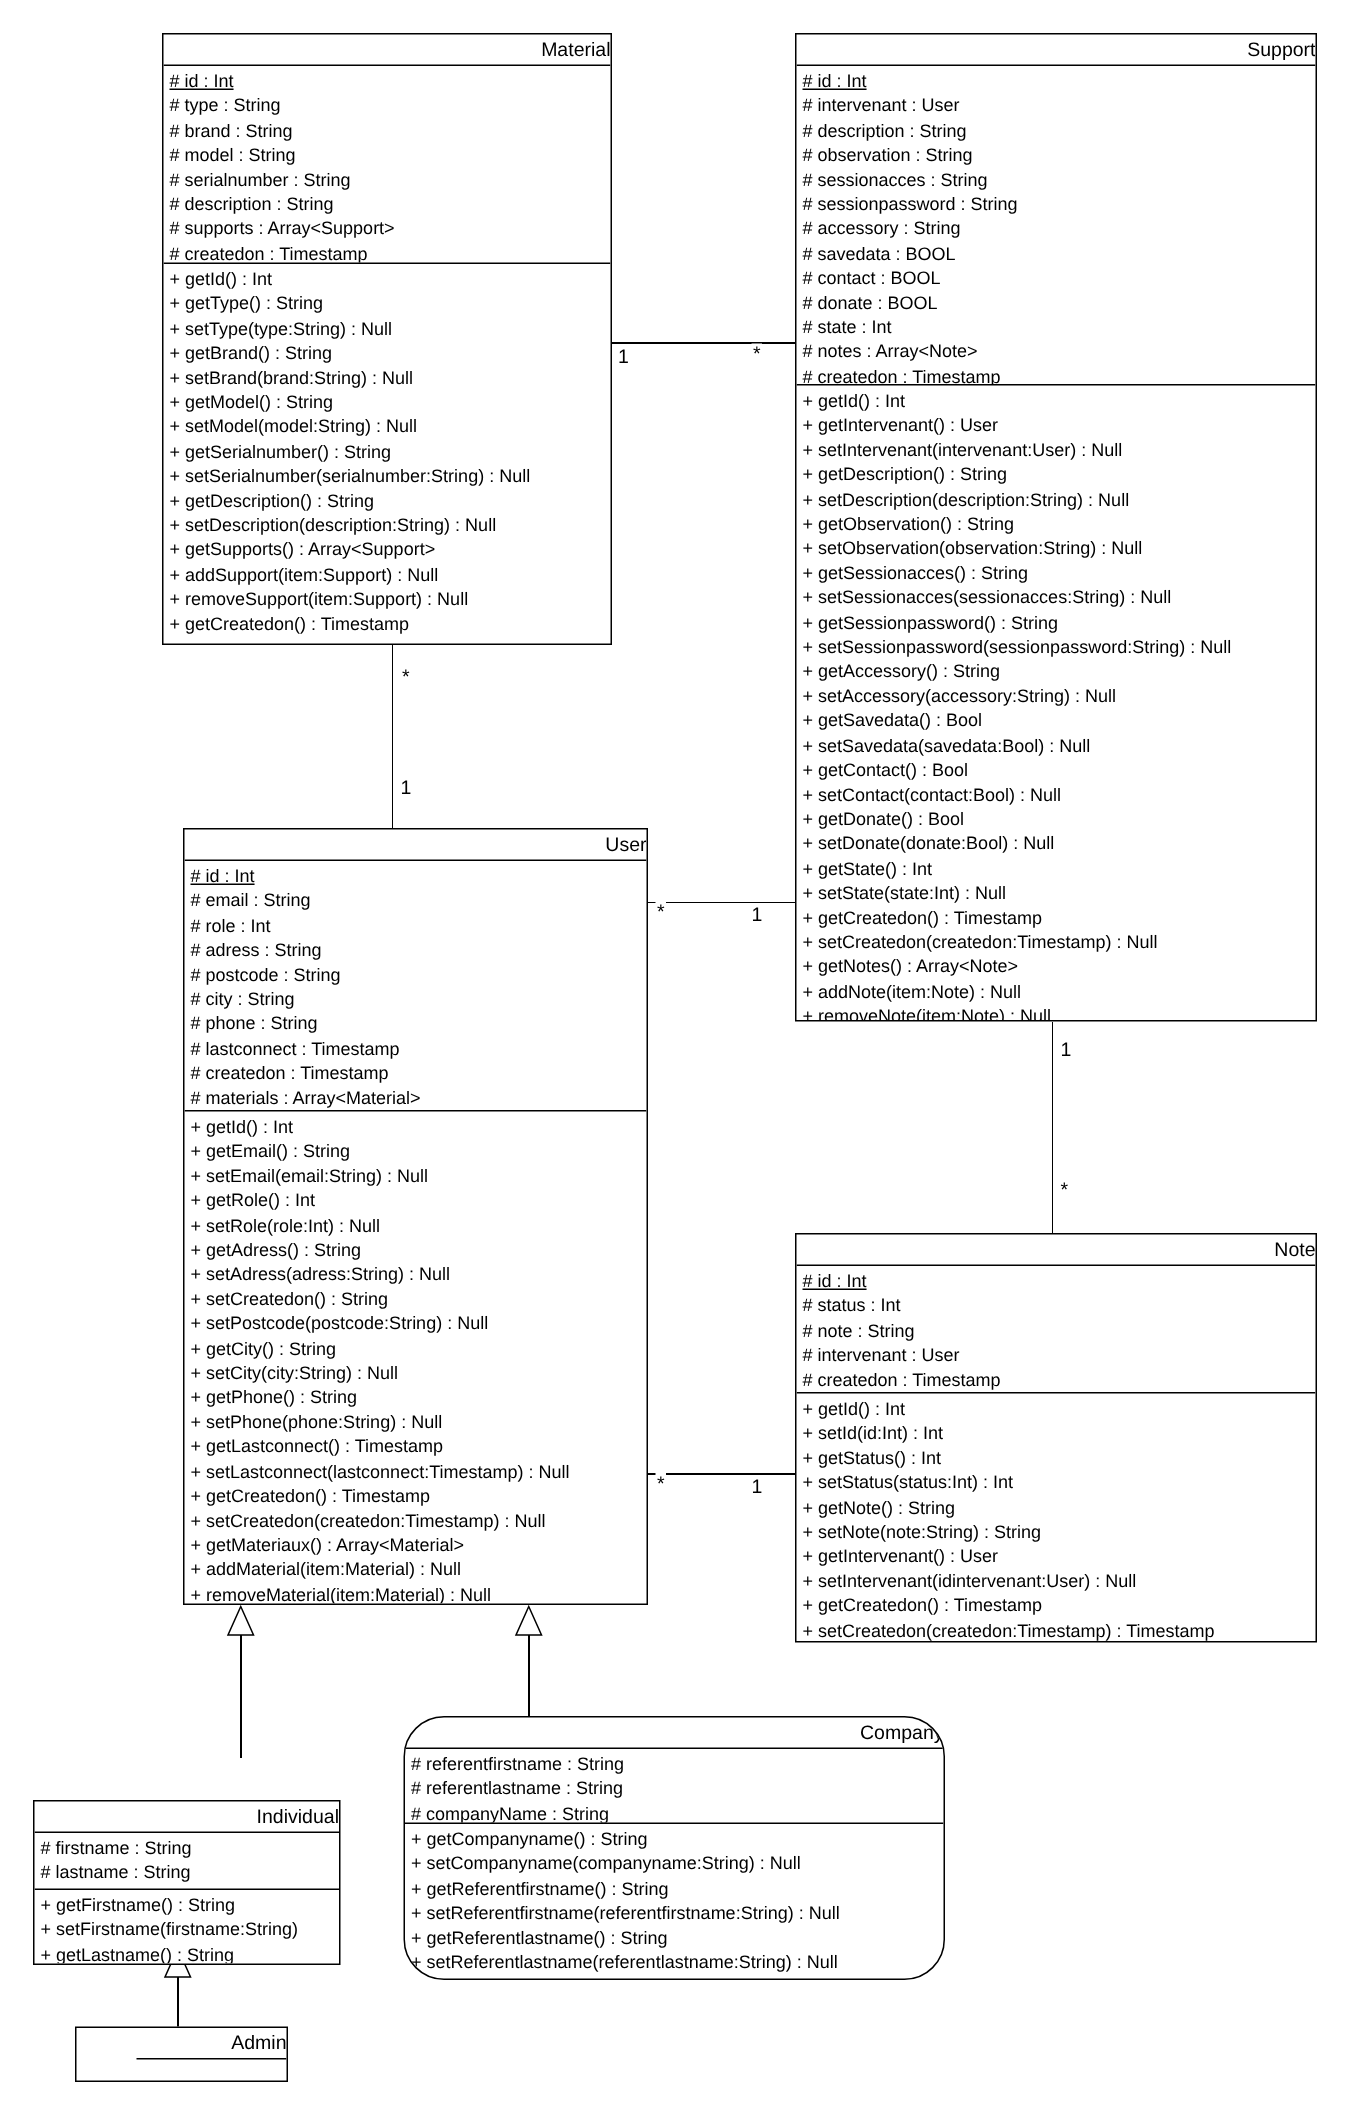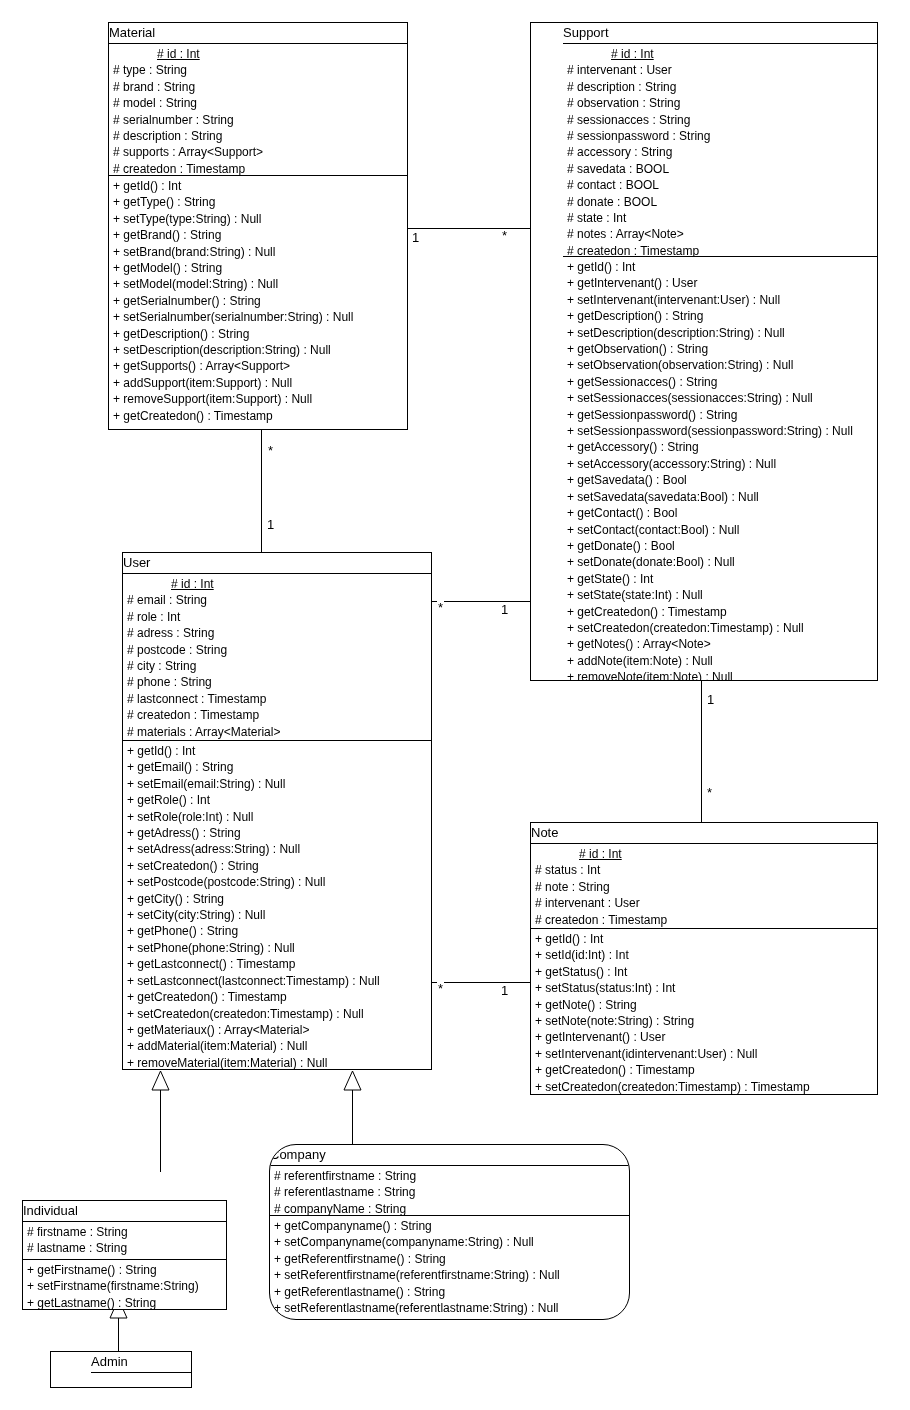--- a/index.html
+++ b/index.html
@@ -27,21 +27,21 @@
     box-sizing: border-box;
     background: #ffffff;
     border: 1px solid #000000;
     display: flex;
     flex-direction: column;
     overflow: hidden;
   }
   .uml-title {
     box-sizing: border-box;
     border-bottom: 1px solid #000000;
-    text-align: left;
+    text-align: right;
     font-size: 13px;
     line-height: 20px;
     white-space: nowrap;
     overflow: hidden;
     flex: 0 0 auto;
   }
   .uml-compartment {
     box-sizing: border-box;
     padding: 2px 4px;
     overflow: hidden;
@@ -53,21 +53,20 @@
   .uml-compartment.grow {
     flex: 1 1 auto;
   }
   .row {
     font-size: 12px;
     line-height: 16.4px;
     white-space: nowrap;
   }
   .row.u {
     text-decoration: underline;
-    margin-left: 44px;
   }
   .mult {
     position: absolute;
     font-size: 13px;
     line-height: 14px;
     background: #ffffff;
     padding: 0 1px;
   }
 </style>
 </head>
@@ -121,21 +120,21 @@
         <div class="row">+ setSerialnumber(serialnumber:String) : Null</div>
         <div class="row">+ getDescription() : String</div>
         <div class="row">+ setDescription(description:String) : Null</div>
         <div class="row">+ getSupports() : Array&lt;Support&gt;</div>
         <div class="row">+ addSupport(item:Support) : Null</div>
         <div class="row">+ removeSupport(item:Support) : Null</div>
         <div class="row">+ getCreatedon() : Timestamp</div>
       </div>
   </div>
 
-  <div class="uml-class" style="left:530px; top:22px; width:348px; height:659px;padding-left:32px;">
+  <div class="uml-class" style="left:530px; top:22px; width:348px; height:659px;">
     <div class="uml-title">Support</div>
     <div class="uml-compartment sep" style="height:213px;">
         <div class="row u"># id : Int</div>
         <div class="row"># intervenant : User</div>
         <div class="row"># description : String</div>
         <div class="row"># observation : String</div>
         <div class="row"># sessionacces : String</div>
         <div class="row"># sessionpassword : String</div>
         <div class="row"># accessory : String</div>
         <div class="row"># savedata : BOOL</div>

